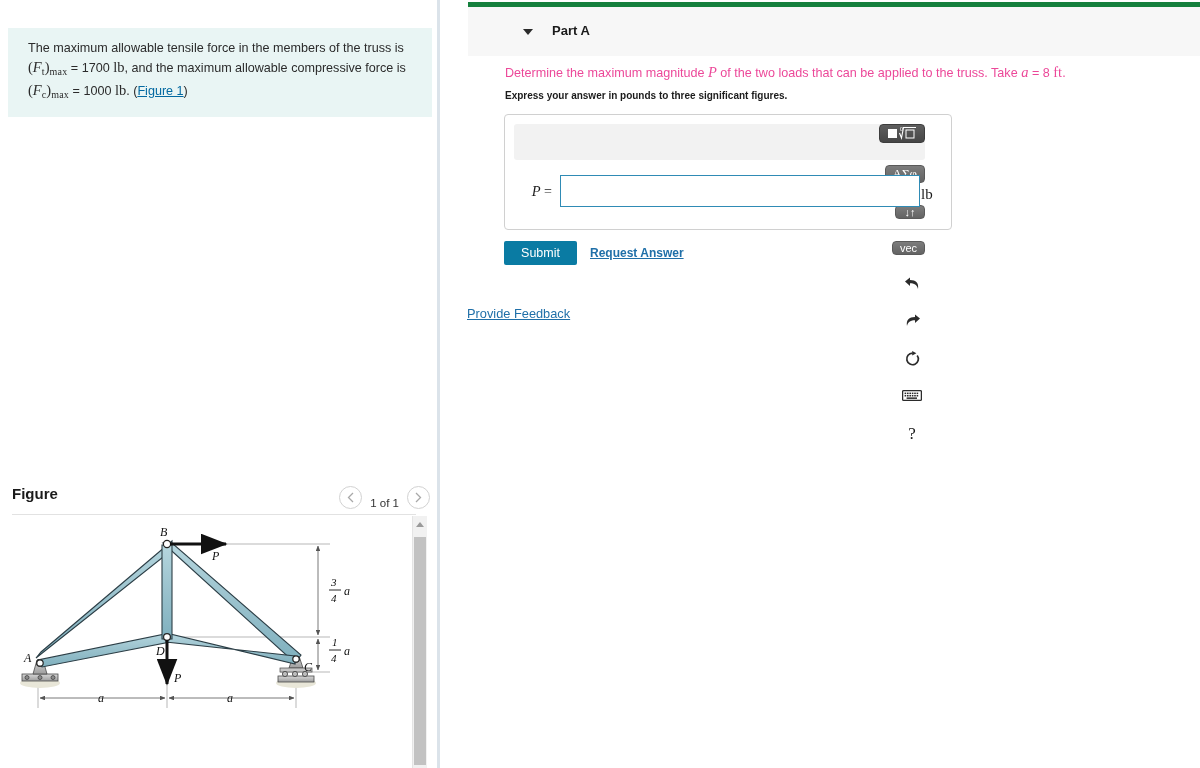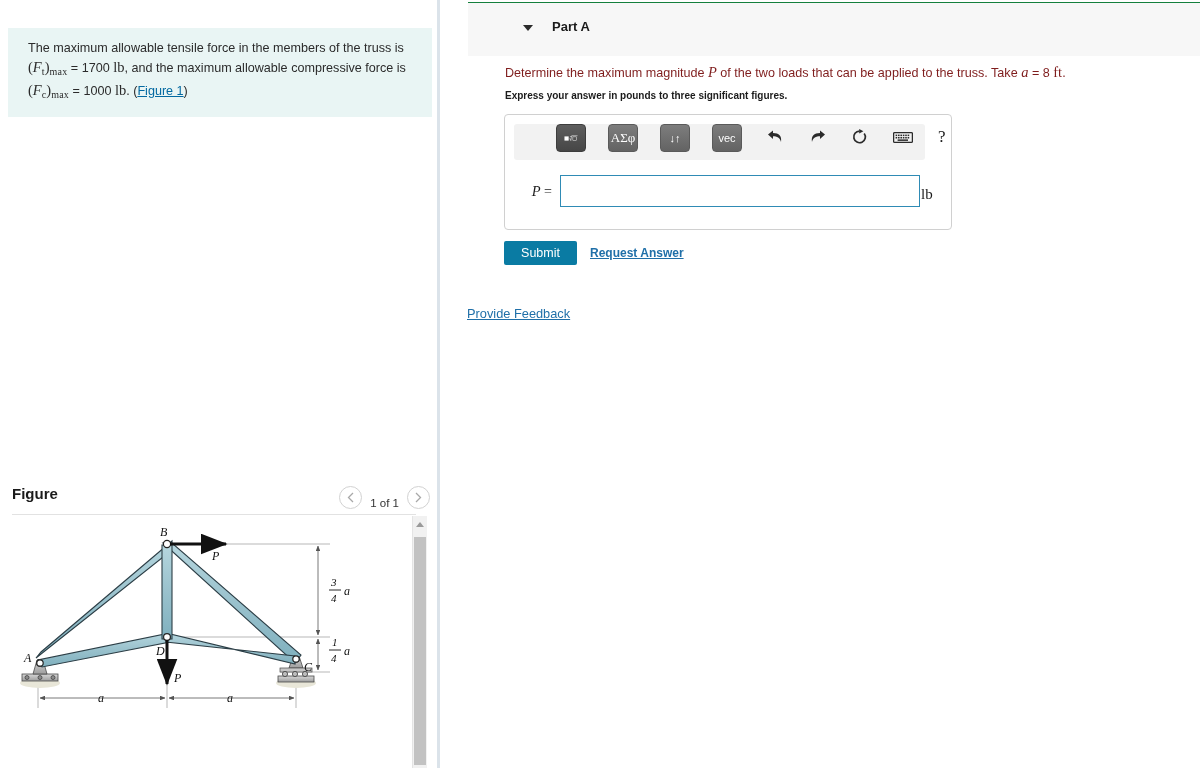--- a/index.html
+++ b/index.html
@@ -169,21 +169,21 @@
     height: 768px;
     background: #ffffff;
   }
 
   #part-header {
     position: absolute;
     left: 25px; top: 2px;
     width: 732px;
     height: 54px;
     background: #f7f7f7;
-    border-top: 1px solid #15803d;
+    border-top: 5px solid #15803d;
     box-sizing: border-box;
     cursor: pointer;
   }
   #part-collapse-icon {
     position: absolute;
     left: 55px; top: 22px;
     width: 0; height: 0;
     border-left: 5px solid transparent;
     border-right: 5px solid transparent;
     border-top: 6px solid #2b2b2b;
@@ -194,21 +194,21 @@
     left: 84px; top: 16px;
     font-size: 13px;
     font-weight: bold;
     color: #1b1b1b;
   }
 
   #question-text {
     position: absolute;
     left: 62px; top: 64px;
     font-size: 12.6px;
-    color: #7f1d1d;
+    color: #ec4899;
     white-space: nowrap;
   }
   #instruction-text {
     position: absolute;
     left: 62px; top: 90px;
     font-size: 10px;
     font-weight: bold;
     color: #1b1b1b;
     white-space: nowrap;
   }
@@ -225,24 +225,25 @@
     box-sizing: border-box;
   }
   #answer-toolbar {
     position: absolute;
     left: 9px; top: 9px;
     width: 411px;
     height: 36px;
     background: #f2f2f2;
     border-radius: 3px;
     display: flex;
-    align-items: flex-start;
+    align-items: flex-end;
     padding-left: 42px;
     box-sizing: border-box;
     gap: 22px;
+    flex-direction: column;
   }
   .tb-btn {
     height: 28px;
     min-width: 30px;
     border-radius: 4px;
     border: 1px solid #5a5a5a;
     background: linear-gradient(#7d7d7d, #636363);
     color: #ffffff;
     display: flex;
     align-items: center;

